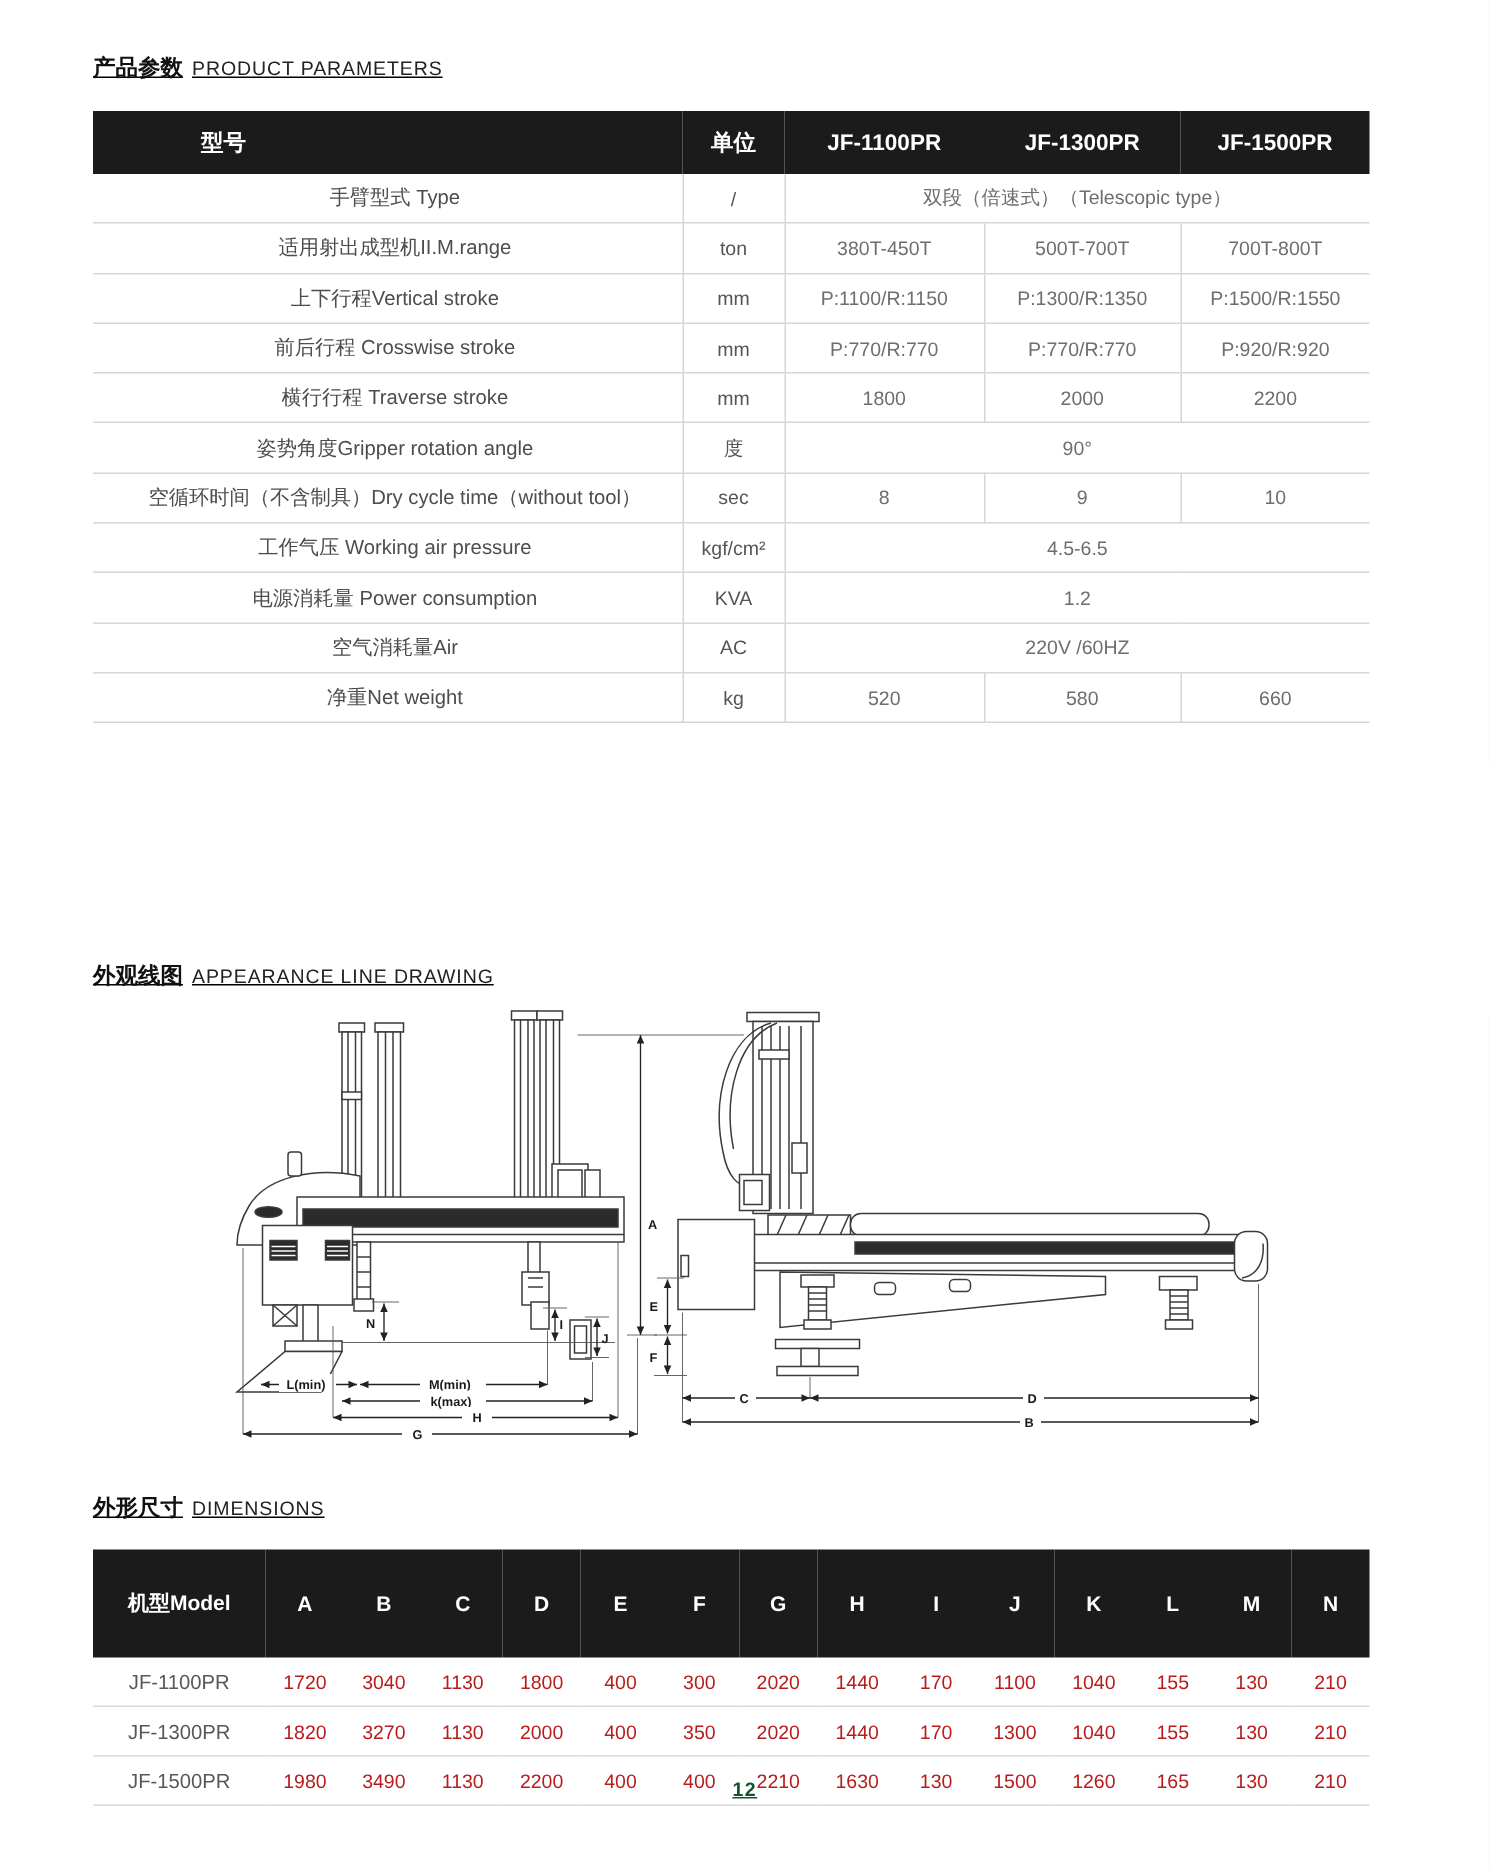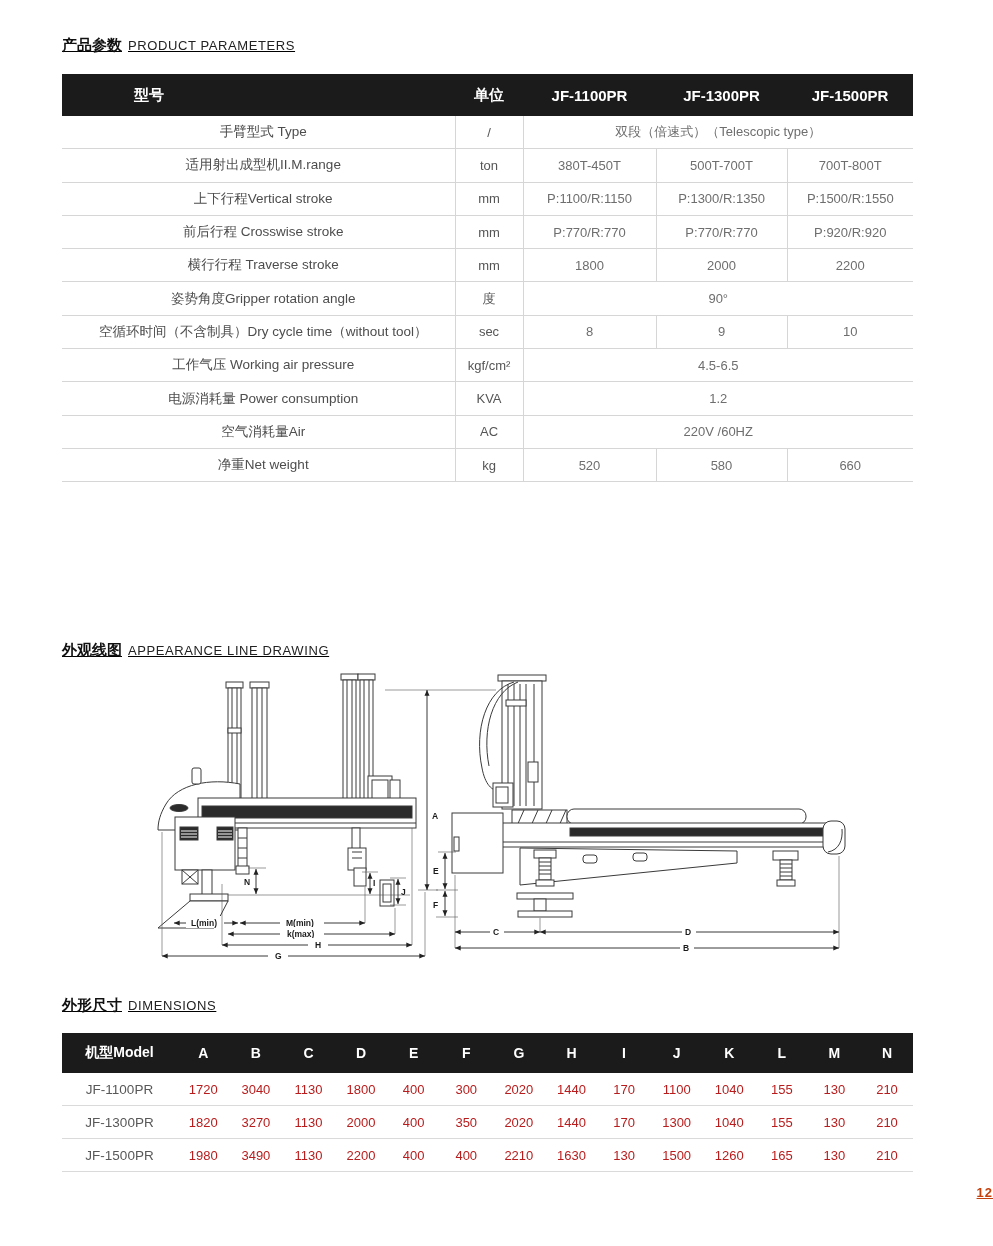--- a/index.html
+++ b/index.html
@@ -37,42 +37,42 @@
   .ptable tbody td.val{border-right:1px solid #d6d6d6;}
   .ptable tbody td.vlast,.ptable tbody td.vspan{border-right:none;}
 
   
   .dtable{
     position:absolute;left:62px;top:1033px;width:851px;
     border-collapse:collapse;table-layout:fixed;
   }
   .dtable thead th{
     background:#1b1b1b;color:#fff;font-size:14px;font-weight:bold;
-    height:40px;padding:0;text-align:center;
+    height:40px;padding:16px;text-align:center;
   }
   .dtable tbody td{
     height:32px;border-bottom:1px solid #dadada;
     font-size:13px;color:#b91c1c;text-align:center;padding:0;
   }
   .dtable tbody td.model{color:#585858;font-size:13.5px;}
 
   
   .drawing{position:absolute;left:140px;top:672px;width:730px;height:305px;}
   .drawing svg{display:block;}
   .mk{stroke:#3a3a3a;stroke-width:1;fill:#ffffff;}
   .mkn{stroke:#3a3a3a;stroke-width:1;fill:none;}
   .dk{stroke:#3a3a3a;stroke-width:1;fill:#2b2b2b;}
   .dim{stroke:#222;stroke-width:0.9;fill:none;}
   .ext{stroke:#555;stroke-width:0.6;fill:none;}
   svg text{font-family:"Liberation Sans","DejaVu Sans",sans-serif;font-size:8.5px;font-weight:bold;fill:#1a1a1a;}
   .lbg{fill:#ffffff;stroke:none;}
 
   .page-number{
-    position:absolute;top:1185px;left:0;width:993px;text-align:right;
-    font-size:13px;font-weight:bold;color:#c2410c;letter-spacing:1px;text-decoration:underline;
+    position:absolute;top:1185px;left:0;width:993px;text-align:center;
+    font-size:13px;font-weight:bold;color:#14532d;letter-spacing:1px;text-decoration:underline;
   }
 </style>
 </head>
 <body>
 
 <div class="page">
 
   <div class="sec-title" id="t1">
     <span class="zh">产品参数</span><span class="en">PRODUCT PARAMETERS</span>
   </div>

